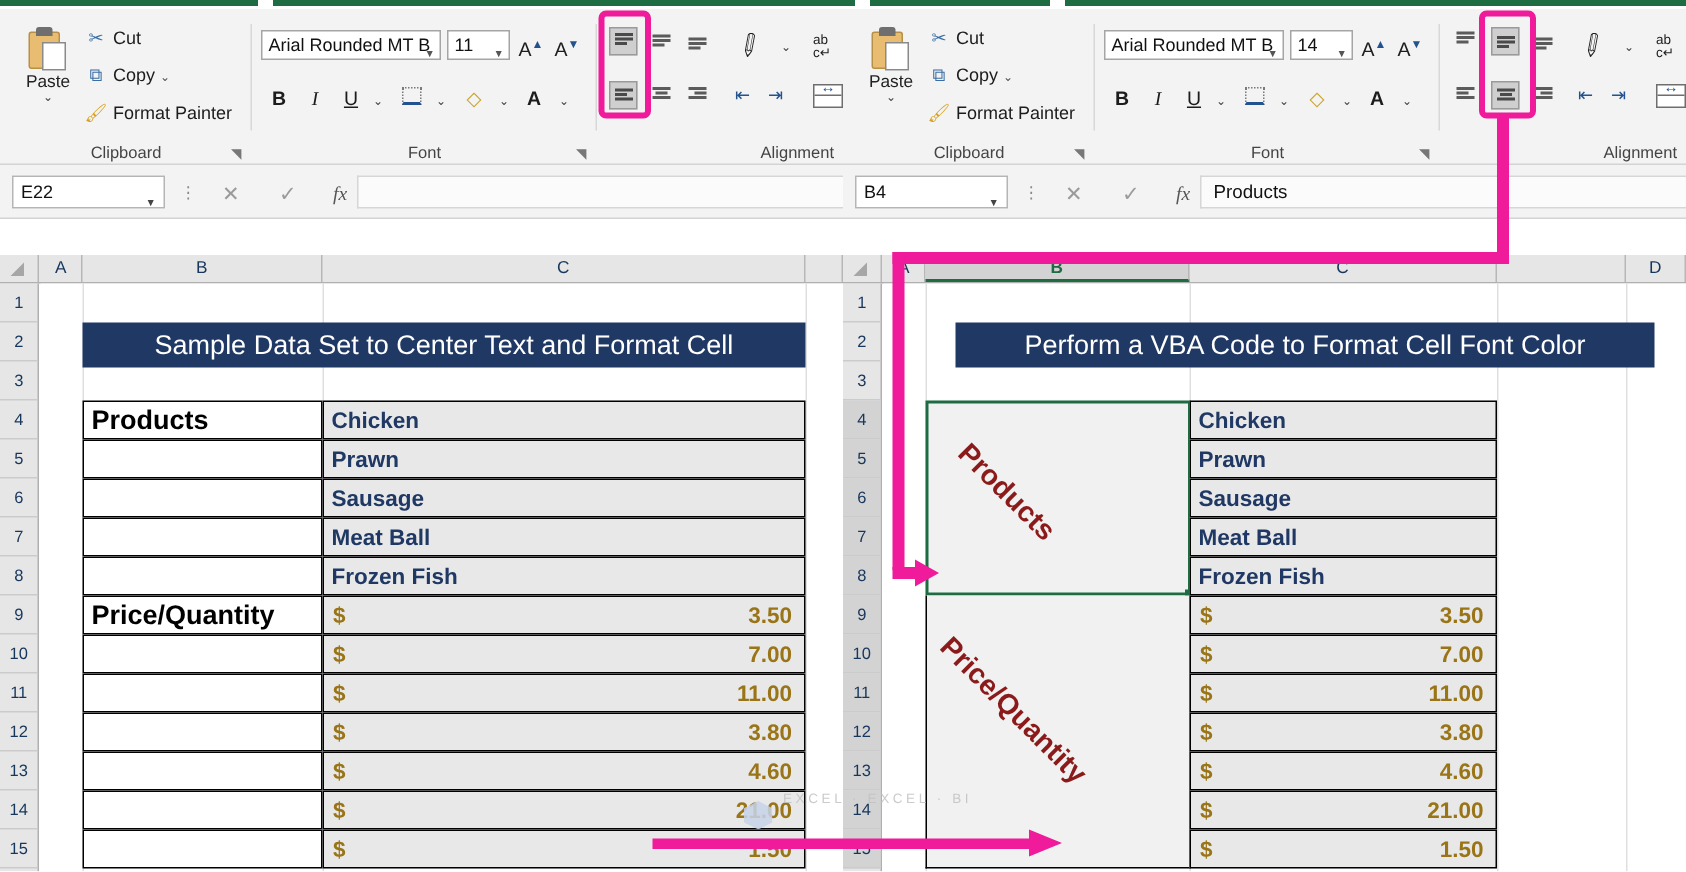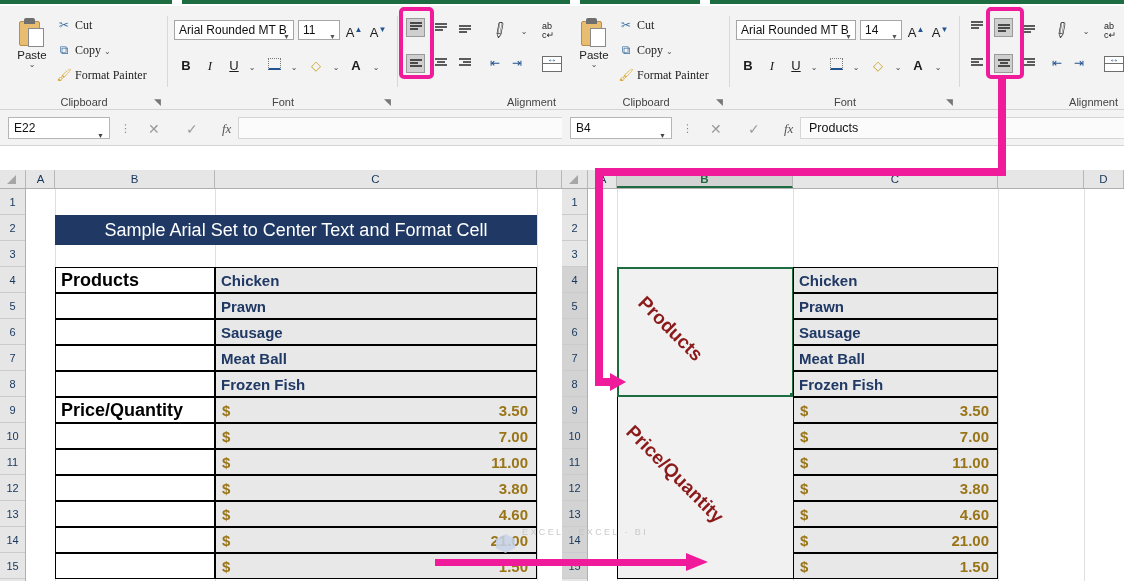--- a/index.html
+++ b/index.html
@@ -25,21 +25,21 @@
   .dlg { position:absolute; bottom:2px; right:4px; width:10px; height:10px; color:#777; font-size:9px; line-height:10px; }
 
   
   .paste { position:absolute; left:10px; top:4px; width:44px; text-align:center; }
   .paste .clip { width:26px; height:30px; margin:2px auto 0; position:relative; }
   .paste .clip .board { position:absolute; left:0; top:3px; width:21px; height:25px; background:#e8bd72; border:1px solid #b78f45; border-radius:2px; }
   .paste .clip .tab   { position:absolute; left:5px; top:0; width:11px; height:6px; background:#6f6f6f; border-radius:2px 2px 0 0;}
   .paste .clip .pg    { position:absolute; left:9px; top:10px; width:16px; height:19px; background:#fff; border:1px solid #8a8a8a; }
   .paste .ptxt { font-size:11.5px; color:#222; margin-top:1px; }
   .paste .pcar { font-size:8px; color:#444; line-height:8px; }
-  .cbitem { position:absolute; font-size:12px; color:#1c1c1c; white-space:nowrap;font-family:Liberation Serif, serif; }
+  .cbitem { position:absolute; font-size:12px; color:#1c1c1c; white-space:nowrap; }
   .cbitem .gi { display:inline-block; width:16px; text-align:center; }
   .mini-car { font-size:8px; color:#555; }
 
   
   .fbox { position:absolute; background:#fff; border:1px solid #a5a5a5; height:20px; font-size:12px; color:#111;
           padding:0 14px 0 4px; line-height:19px; white-space:nowrap; overflow:hidden; }
   .fbox .arw { position:absolute; right:3px; top:6px; font-size:7px; color:#555; }
   .fbtn { position:absolute; width:20px; height:20px; text-align:center; line-height:20px; font-size:13px; color:#1c1c1c; }
   .sml { font-size:8px; color:#444; }
 
@@ -274,21 +274,21 @@
         <div class="r" style="top: 286px; height: 26px; line-height: 26px;">12</div>
         <div class="r" style="top: 312px; height: 26px; line-height: 26px;">13</div>
         <div class="r" style="top: 338px; height: 26px; line-height: 26px;">14</div>
         <div class="r" style="top: 364px; height: 26px; line-height: 26px;">15</div>
       </div>
     <div class="canvas">
       <div class="gline-v" style="left:28px;"></div>
       <div class="gline-v" style="left:188px;"></div>
       <div class="gline-v" style="left:510px;"></div>
 
-      <div class="title-cell" style="left:28px;top:26px;width:482px;height:30px;">Sample Arial Set to Center Text and Format Cell</div>
+      <div class="title-cell" style="left:28px;top:26px;width:482px;height:30px;">Sample Data Set to Center Text and Format Cell</div>
 
       <div class="lcell" style="left:28px;top:78px;width:160px;height:26px;font-size:18px;">Products</div>
       <div class="lcell" style="left:28px;top:104px;width:160px;height:26px;"></div>
       <div class="lcell" style="left:28px;top:130px;width:160px;height:26px;"></div>
       <div class="lcell" style="left:28px;top:156px;width:160px;height:26px;"></div>
       <div class="lcell" style="left:28px;top:182px;width:160px;height:26px;"></div>
 
       <div class="lcell" style="left:28px;top:208px;width:160px;height:26px;font-size:18px;">Price/Quantity</div>
       <div class="lcell" style="left:28px;top:234px;width:160px;height:26px;"></div>
       <div class="lcell" style="left:28px;top:260px;width:160px;height:26px;"></div>
@@ -499,20 +499,21 @@
         <div class="r sel" style="top: 312px; height: 26px; line-height: 26px;">13</div>
         <div class="r sel" style="top: 338px; height: 26px; line-height: 26px;">14</div>
         <div class="r sel" style="top: 364px; height: 26px; line-height: 26px;">15</div>
       </div>
     <div class="canvas">
       <div class="gline-v" style="left:28px;"></div>
       <div class="gline-v" style="left:204px;"></div>
       <div class="gline-v" style="left:409px;"></div>
       <div class="gline-v" style="left:495px;"></div>
 
+      <div class="title-cell" style="left:48px;top:26px;width:466px;height:30px;">Perform a VBA Code to Format Cell Font Color</div>
 
       <div class="greenbox" style="left:28px;top:78px;width:177px;height:130px;">
         <div class="hnd"></div>
       </div>
       <div class="rot" style="left:60px;top:103px;">Products</div>
 
       <div style="position:absolute;left:28px;top:208px;width:177px;height:182px;background:#f1f1f1;border:1px solid #000;border-top:none;"></div>
       <div class="rot" style="left:48px;top:232px;">Price/Quantity</div>
 
       <div id="prod-right">

